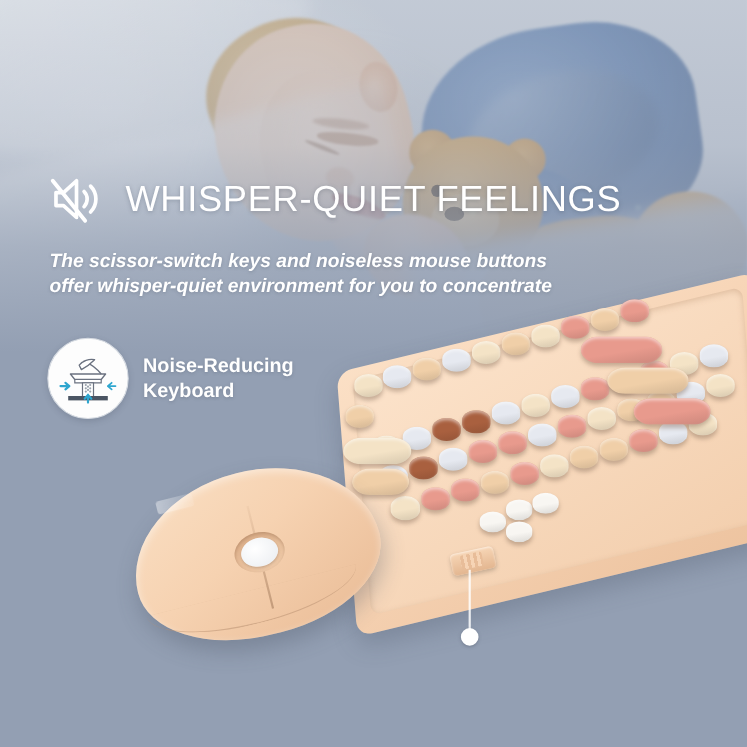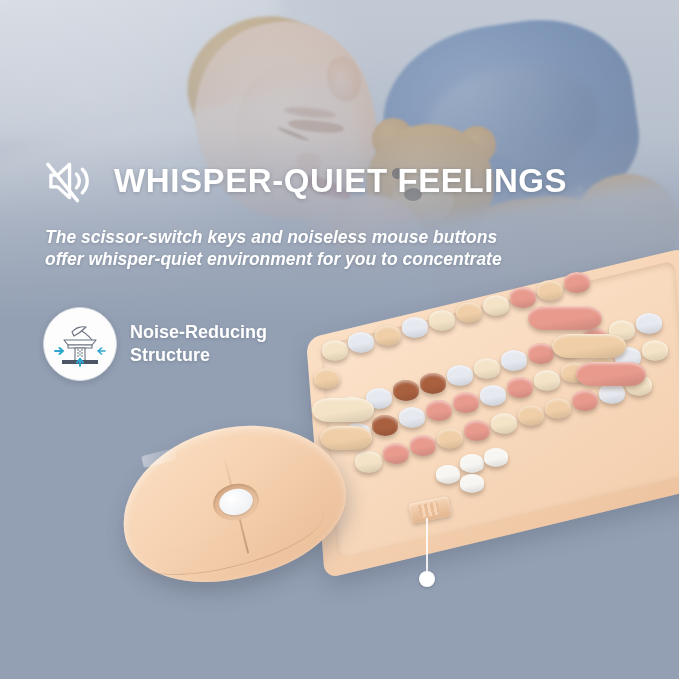--- a/index.html
+++ b/index.html
@@ -160,21 +160,21 @@
     background:linear-gradient(180deg, rgba(160,170,186,.12) 0%, rgba(150,161,180,.30) 40%, rgba(147,159,179,.72) 68%, #939fb3 97%);
   }
   .photo .veil{position:absolute;inset:0;background:rgba(183,191,204,.30);}
 
   
   .headline{
     position:absolute;left:45px;top:158px;display:flex;align-items:center;gap:14px;
   }
   .mute-icon{width:55px;height:46px;flex:0 0 auto;}
   .headline-text{
-    color:#fff;font-size:33px;font-weight:bold;letter-spacing:.6px;
+    color:#fff;font-size:33px;font-weight:normal;letter-spacing:.6px;
     text-shadow:0 1px 4px rgba(70,80,96,.35);white-space:nowrap;
   }
   .body-copy{
     position:absolute;left:45px;top:226px;width:520px;
     color:#fff;font-size:17.5px;line-height:22px;font-weight:bold;
     text-shadow:0 1px 3px rgba(70,80,96,.3);
     font-style:italic;
   }
   .body-copy div{white-space:nowrap;}
 
@@ -357,21 +357,21 @@
         <rect x="12" y="46" width="36" height="4" fill="#4b5563"></rect>
         <path d="M26 14 C33 17 38 21 42 26" fill="none" stroke="#6b7280" stroke-width="1.2"></path>
         <path d="M22 18 C25 14 31 12 36 13 C32 17 28 20 24 22 Z" fill="#ffffff" stroke="#6b7280" stroke-width="1.2" stroke-linejoin="round"></path>
         <path d="M5 37 h8 M13 37 l-3.5 -3 M13 37 l-3.5 3" stroke="#2ea6cf" stroke-width="2" fill="none" stroke-linecap="round" stroke-linejoin="round"></path>
         <path d="M55 37 h-7 M48 37 l3.5 -3 M48 37 l3.5 3" stroke="#2ea6cf" stroke-width="1.6" fill="none" stroke-linecap="round" stroke-linejoin="round"></path>
         <path d="M30 52 v-7 M30 45 l-3 3.5 M30 45 l3 3.5" stroke="#2ea6cf" stroke-width="2" fill="none" stroke-linecap="round" stroke-linejoin="round"></path>
       </svg>
     </div>
     <div class="badge-label">
       <div>Noise-Reducing</div>
-      <div>Structure</div>
+      <div>Keyboard</div>
     </div>
   </div>
 
   <div class="keyboard">
     <div class="kb-side"></div>
     <div class="kb-deck"></div>
     <div class="kb-inner"></div>
     <div class="kb-keys" id="kb-keys">
         <div class="key" style="left: 38px; top: 128px; width: 27px; height: 22px; background: linear-gradient(170deg, rgb(244, 227, 198) 0%, rgb(244, 227, 198) 55%, rgba(0, 0, 0, 0.12) 100%) rgb(244, 227, 198);"></div>
         <div class="key" style="left: 66px; top: 120px; width: 26px; height: 21px; background: linear-gradient(170deg, rgb(230, 233, 240) 0%, rgb(230, 233, 240) 55%, rgba(0, 0, 0, 0.12) 100%) rgb(230, 233, 240);"></div>

